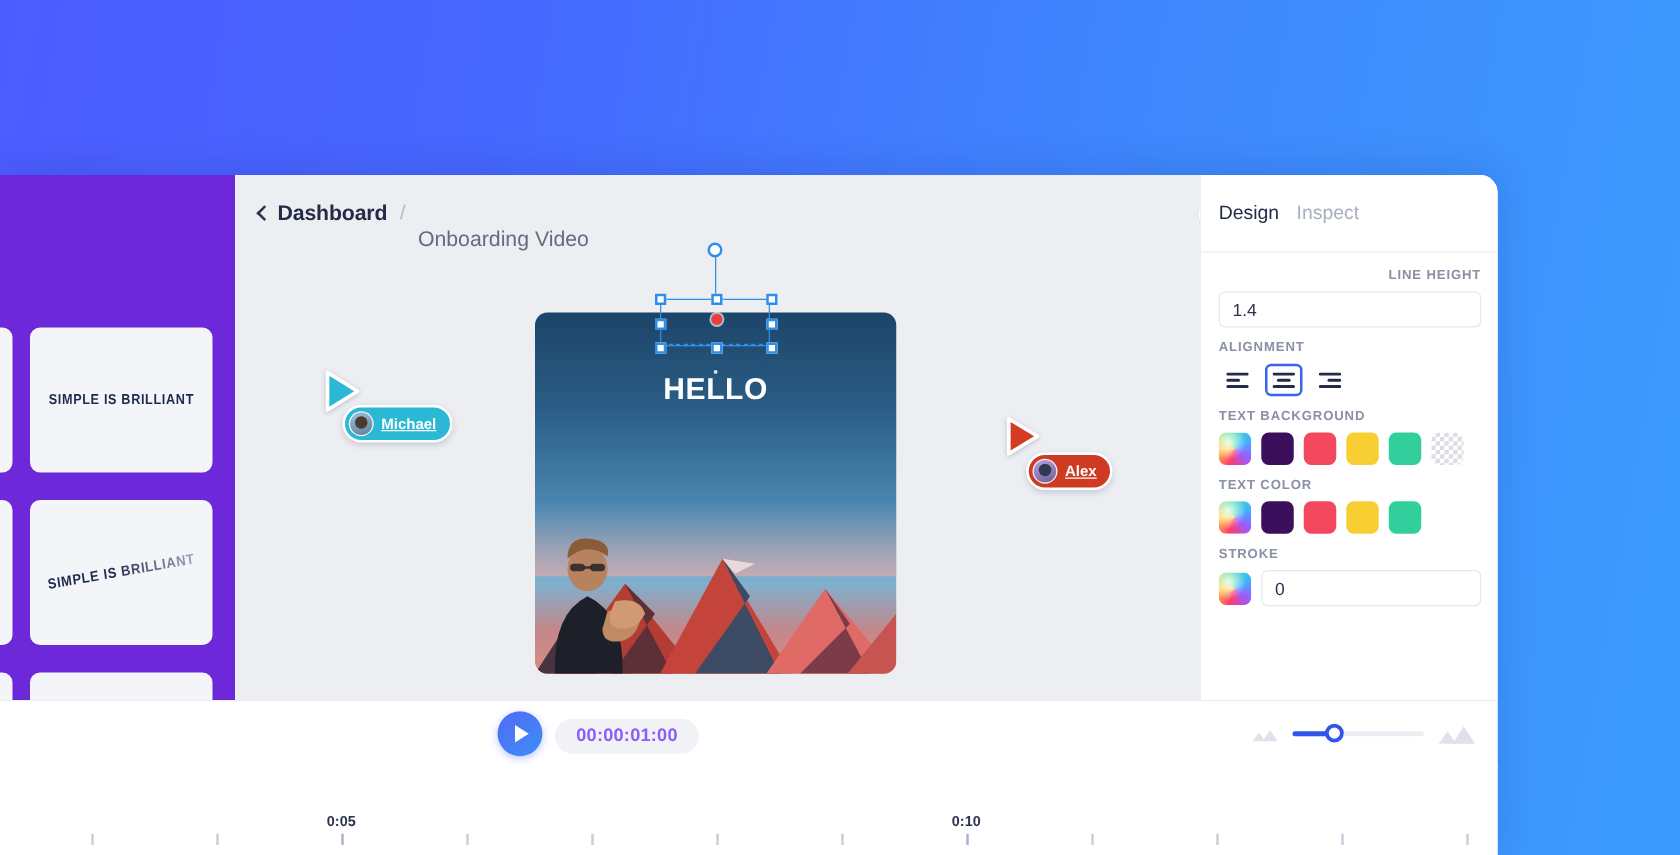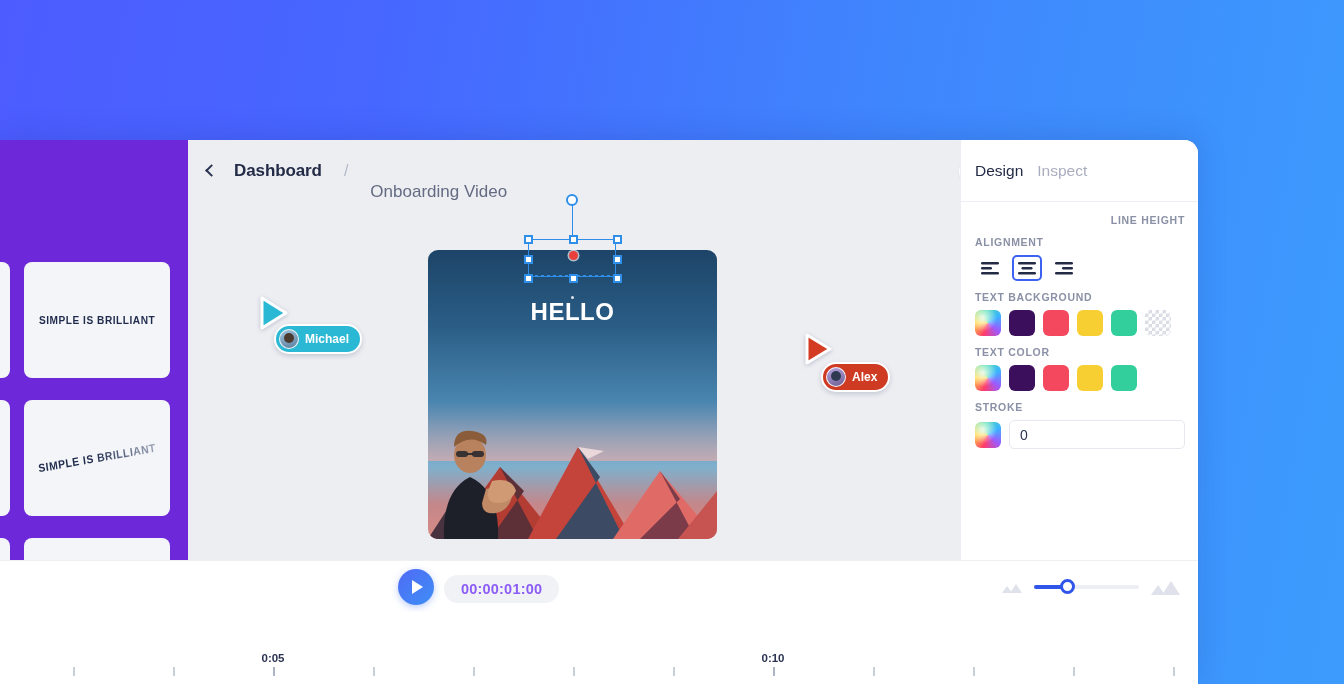--- a/index.html
+++ b/index.html
@@ -81,21 +81,21 @@
   
   .app-header {
     position: absolute;
     left: 0; top: 0;
     width: 1010px; height: 62px;
     display: flex; align-items: center;
   }
   .breadcrumb {
     display: flex; align-items: center;
     margin-left: 16px;
-    gap: 20px;
+    gap: 8px;
   }
   .chev-back {
     width: 0; height: 0;
     display: inline-block;
     position: relative;
     width: 10px; height: 14px;
   }
   .chev-back::before {
     content: "";
     position: absolute;
@@ -250,20 +250,21 @@
     position: absolute;
     display: flex; align-items: center; gap: 6px;
     border-radius: 999px;
     padding: 3px 11px 3px 3px;
     color: #fff;
     font-size: 12px;
     font-weight: 700;
     white-space: nowrap;
     border: 2px solid #fff;
     box-shadow: 0 2px 5px rgba(30,50,90,0.2);
+    text-decoration: underline;
   }
   .collab .pavatar {
     width: 18px; height: 18px; border-radius: 50%;
     border: 1.5px solid rgba(255,255,255,0.9);
     overflow: hidden; position: relative;
     flex: none;
   }
 
   
   .inspector {
@@ -508,20 +509,21 @@
   </div>
 
   <div class="inspector">
     <div class="insp-tabs">
       <span class="insp-tab active">Design</span>
       <span class="insp-tab">Inspect</span>
     </div>
 
     <div class="insp-body">
       <div class="field-label">LINE HEIGHT</div>
+      <input class="txt-input" type="text" value="1.4" style="">
 
       <div class="field-label">ALIGNMENT</div>
       <div class="align-row">
         <div class="align-btn">
           <svg width="18" height="13">
             <rect x="0" y="0" width="18" height="2.4" rx="1.2" fill="#232b47"></rect>
             <rect x="0" y="5" width="11" height="2.4" rx="1.2" fill="#232b47"></rect>
             <rect x="0" y="10" width="18" height="2.4" rx="1.2" fill="#232b47"></rect>
           </svg>
         </div>

